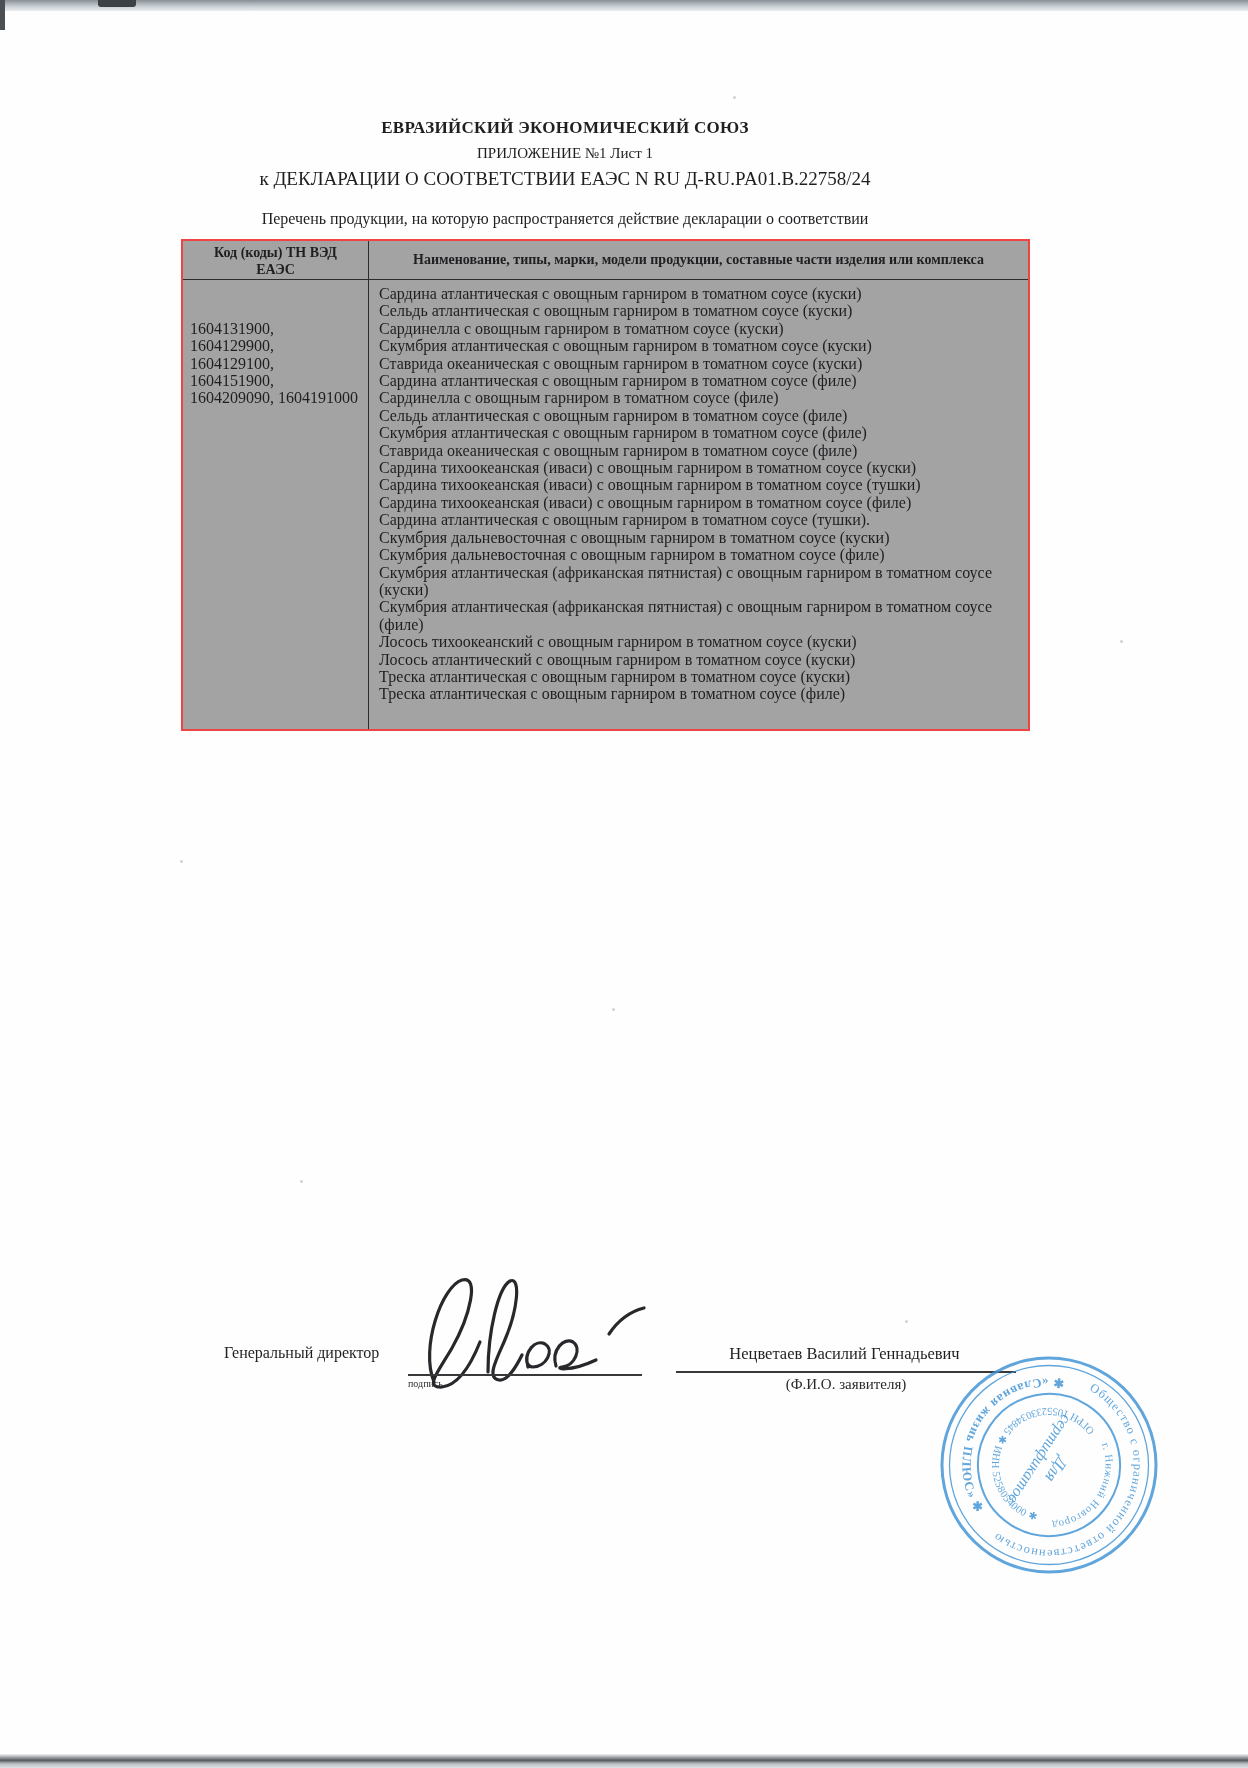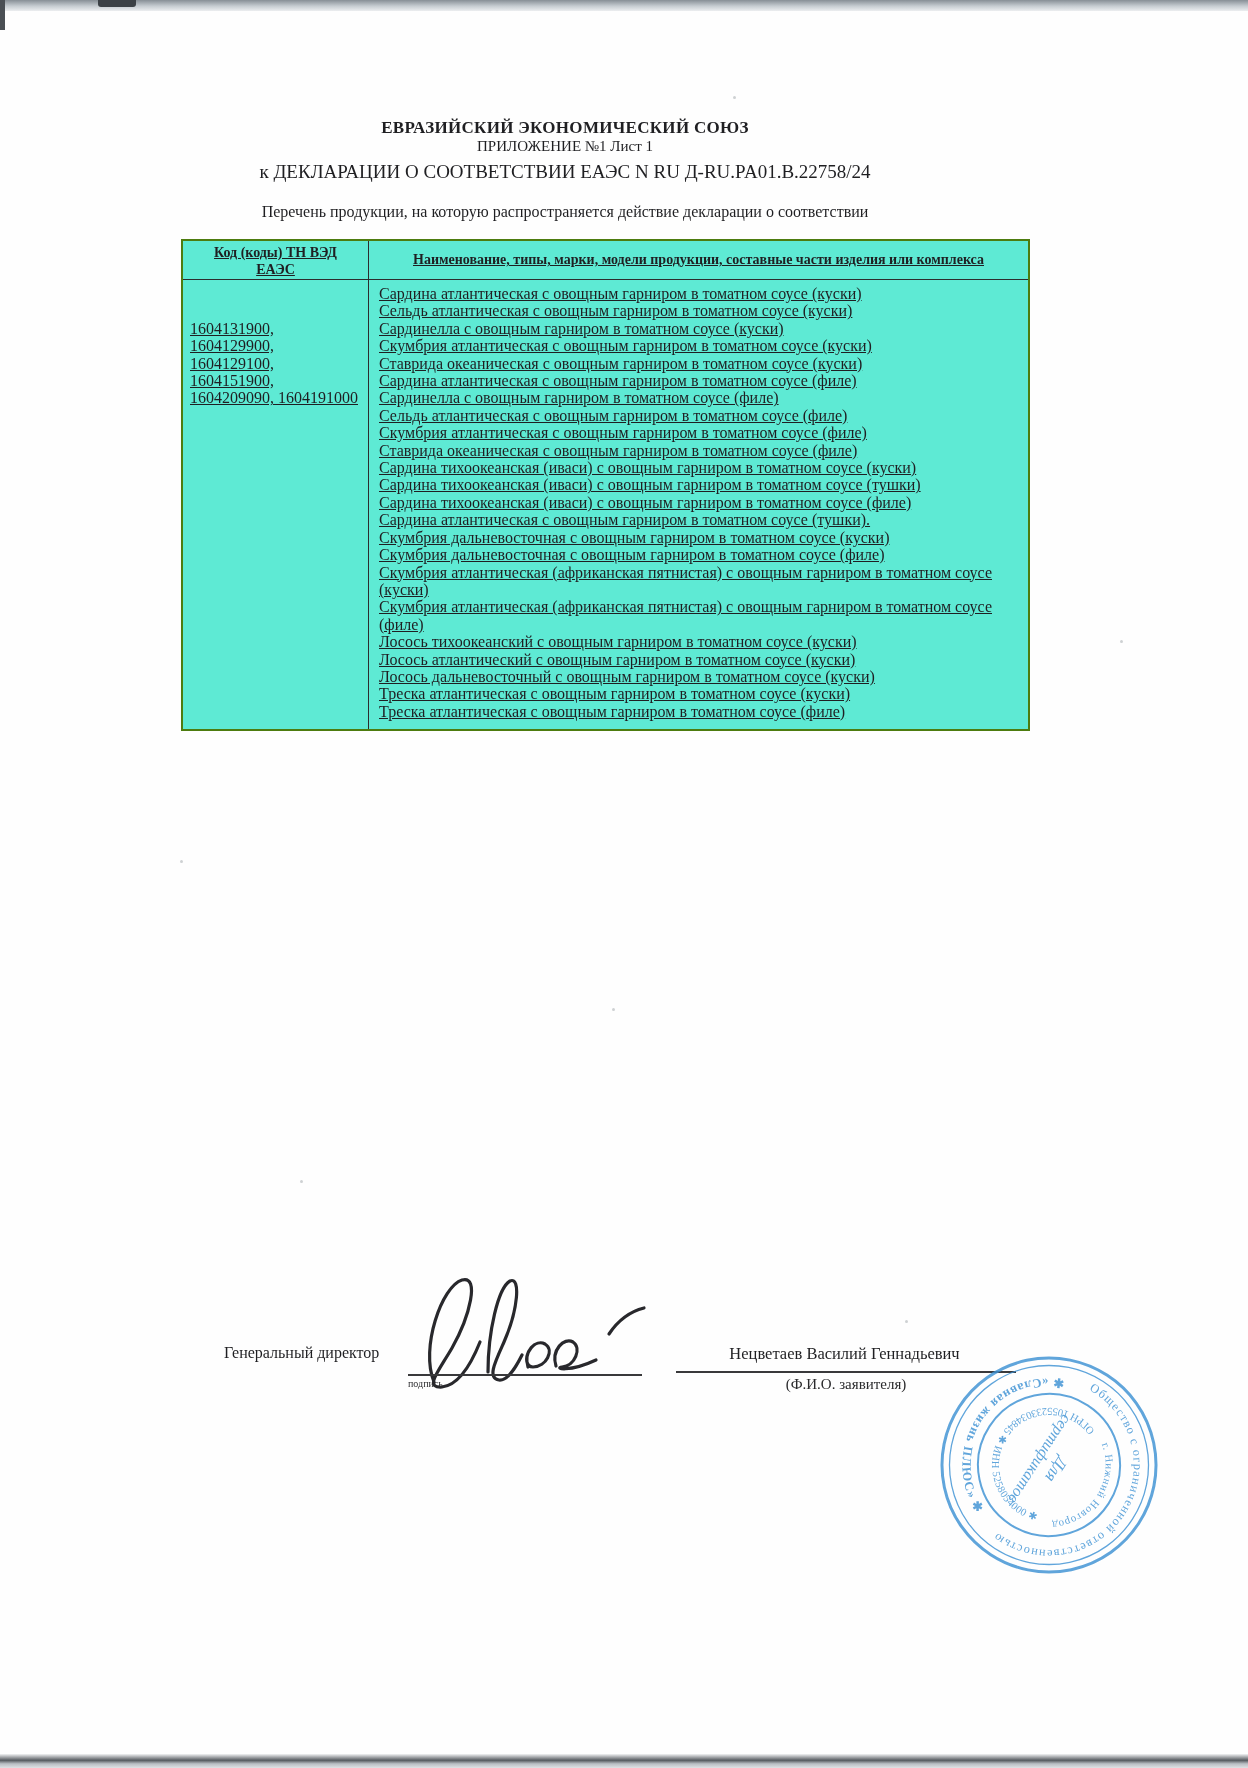--- a/index.html
+++ b/index.html
@@ -9,29 +9,29 @@
   .scan-top-band{position:absolute;left:0;top:0;width:1248px;height:11px;
        background:linear-gradient(#878f96,#c6ccd1 55%,#eceef0);}
   .scan-corner-mark{position:absolute;left:98px;top:0;width:38px;height:7px;background:#3c4146;border-radius:0 0 3px 3px;}
   .scan-left-mark{position:absolute;left:0;top:0;width:5px;height:30px;background:#4a4f54;}
   .scan-bottom-band{position:absolute;left:0;top:1754px;width:1248px;height:14px;
        background:linear-gradient(#f2f3f4,#565b60 45%,#b9bfc4 70%,#dfe2e5);}
   .speck{position:absolute;width:3px;height:3px;border-radius:50%;background:#b9bdc0;opacity:.7;}
 
   
   .titles{position:absolute;left:20px;top:118px;width:1090px;text-align:center;}
-  .t1{font-weight:bold;font-size:17px;letter-spacing:.3px;}
+  .t1{font-weight:bold;font-size:17px;letter-spacing:.3px;margin-bottom:7px;}
   .t2{font-size:15px;margin-bottom:6px;}
   .t3{font-size:19px;margin-bottom:20px;}
   .t4{font-size:16px;}
 
   
   .tbl{position:absolute;left:181px;top:239px;width:845px;height:488px;
-       border:2px solid #4d7c0f;display:grid;grid-template-columns:186px 1fr;grid-template-rows:39px 1fr;
-       background:#5eead4;text-decoration:underline;}
+       border:2px solid #ef4444;display:grid;grid-template-columns:186px 1fr;grid-template-rows:39px 1fr;
+       background:#a3a3a3;}
   .cell{overflow:hidden;}
   .b-r{border-right:1.6px solid #2c2c2e;}
   .b-b{border-bottom:1.8px solid #2c2c2e;}
   .hcell{font-weight:bold;font-size:14px;text-align:center;display:flex;align-items:flex-start;justify-content:center;padding-top:3px;}
   .hcell .wrapbox{width:150px;line-height:17px;}
   .hcell.wide{align-items:center;padding-top:0;}
   .codes{padding:5px 2px 0 7px;font-size:16px;line-height:17.4px;white-space:pre-line;}
   .products{padding:5px 24px 0 10px;font-size:16px;line-height:17.4px;}
 
   
@@ -94,21 +94,20 @@
         <div>Сардина тихоокеанская (иваси) с овощным гарниром в томатном соусе (куски)</div>
         <div>Сардина тихоокеанская (иваси) с овощным гарниром в томатном соусе (тушки)</div>
         <div>Сардина тихоокеанская (иваси) с овощным гарниром в томатном соусе (филе)</div>
         <div>Сардина атлантическая с овощным гарниром в томатном соусе (тушки).</div>
         <div>Скумбрия дальневосточная с овощным гарниром в томатном соусе (куски)</div>
         <div>Скумбрия дальневосточная с овощным гарниром в томатном соусе (филе)</div>
         <div>Скумбрия атлантическая (африканская пятнистая) с овощным гарниром в томатном соусе (куски)</div>
         <div>Скумбрия атлантическая (африканская пятнистая) с овощным гарниром в томатном соусе (филе)</div>
         <div>Лосось тихоокеанский с овощным гарниром в томатном соусе (куски)</div>
         <div>Лосось атлантический с овощным гарниром в томатном соусе (куски)</div>
-        <div>Лосось дальневосточный с овощным гарниром в томатном соусе (куски)</div>
         <div>Треска атлантическая с овощным гарниром в томатном соусе (куски)</div>
         <div>Треска атлантическая с овощным гарниром в томатном соусе (филе)</div>
       </div>
   </div>
 
   <div class="role">Генеральный директор</div>
 
   <div class="sigwrap">
     <svg width="300" height="130" viewBox="0 0 300 130">
       <g fill="none" stroke="#28282c" stroke-width="3.2" stroke-linecap="round">

